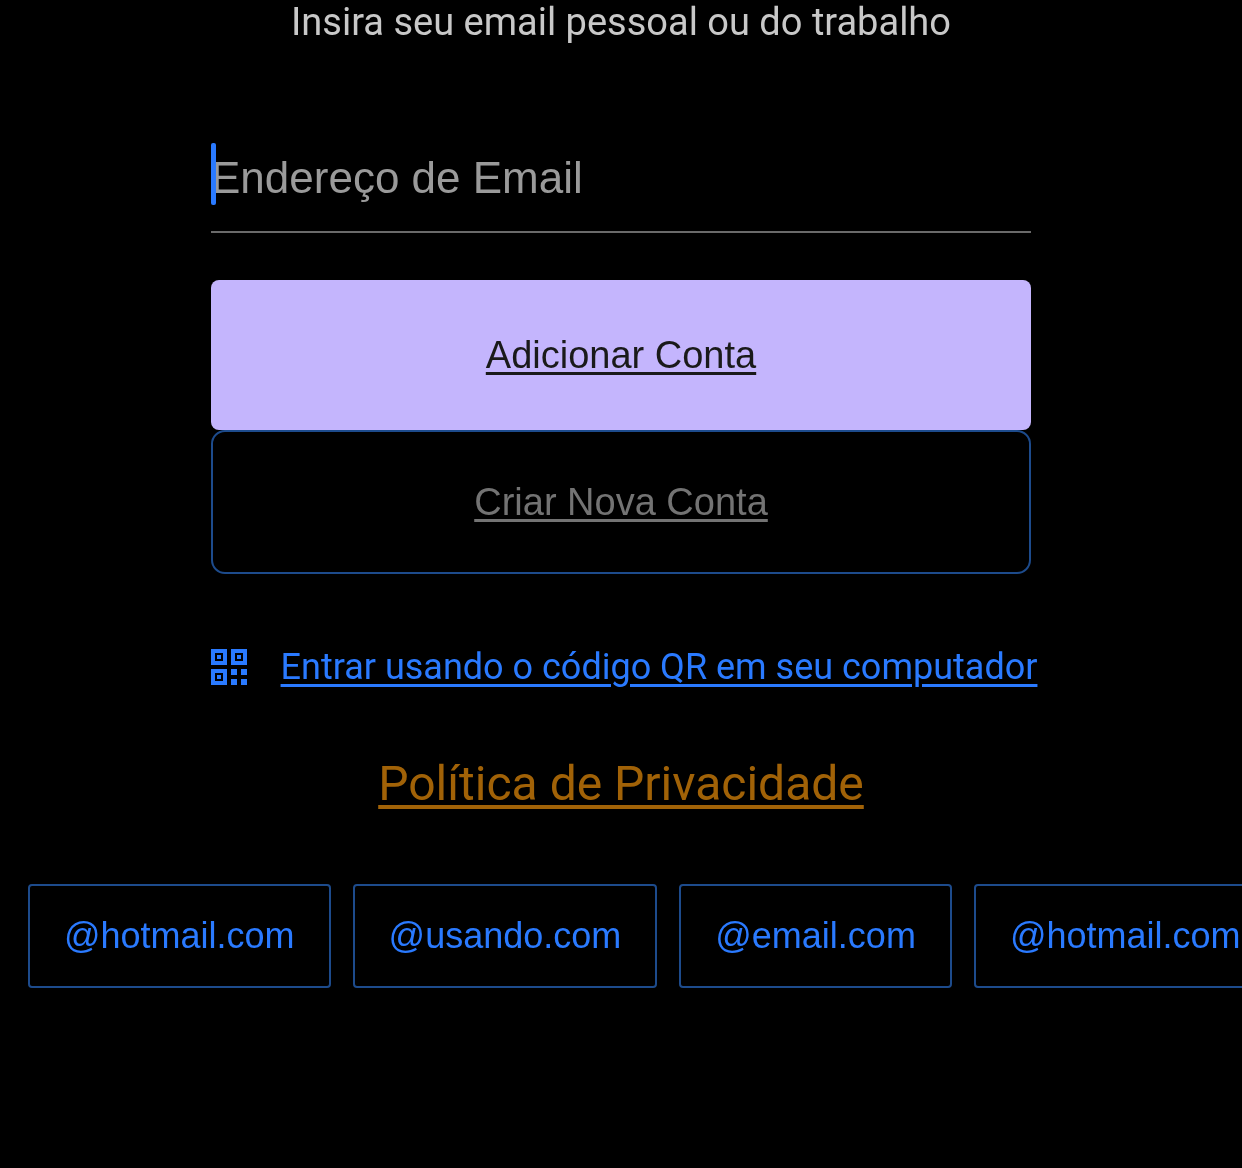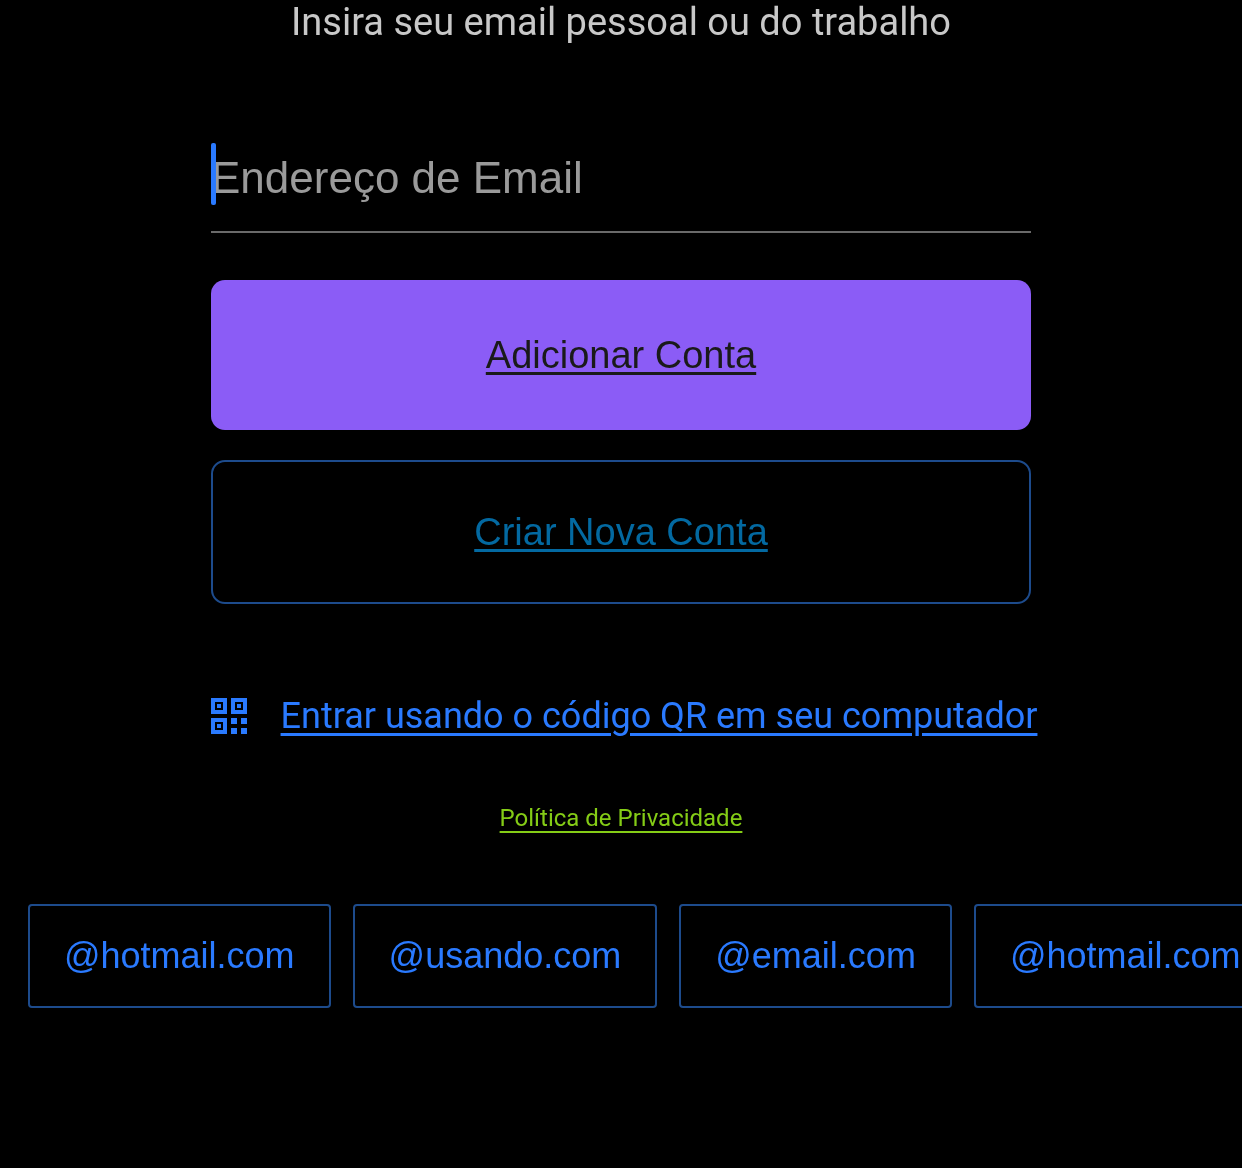--- a/index.html
+++ b/index.html
@@ -56,66 +56,65 @@
       background-color: #2a7aff;
       border-radius: 2px;
       animation: blink 1s step-end infinite;
     }
     @keyframes blink {
       50% { opacity: 0; }
     }
     .primary-button {
       width: 820px;
       height: 150px;
-      background-color: #8b5cf6;
+      background-color: #c4b5fd;
       border: none;
-      border-radius: 14px;
+      border-radius: 8px;
       color: #1a1a1a;
       font-size: 38px;
       font-weight: 500;
       text-decoration: underline;
       text-underline-offset: 4px;
       cursor: pointer;
-      margin-bottom: 30px;
     }
     .secondary-button {
       width: 820px;
       height: 144px;
       background-color: transparent;
       border: 2px solid #1d4b8c;
       border-radius: 14px;
-      color: #0369a1;
+      color: #737373;
       font-size: 38px;
       font-weight: 500;
       text-decoration: underline;
       text-underline-offset: 4px;
       cursor: pointer;
-      margin-bottom: 88px;
+      margin-bottom: 69px;
     }
     .qr-login-row {
       display: flex;
       align-items: center;
       gap: 28px;
       margin-bottom: 64px;
       cursor: pointer;
     }
     .qr-icon {
       width: 48px;
       height: 48px;
       fill: #2a7aff;
     }
     .qr-login-text {
       color: #2a7aff;
       font-size: 36px;
       text-decoration: underline;
       text-underline-offset: 5px;
     }
     .privacy-link {
-      color: #84cc16;
-      font-size: 24px;
+      color: #a16207;
+      font-size: 48px;
       text-decoration: underline;
       text-underline-offset: 5px;
       cursor: pointer;
       margin-bottom: 72px;
     }
     .suggestions-row {
       display: flex;
       gap: 22px;
       padding-left: 28px;
       width: 1242px;

